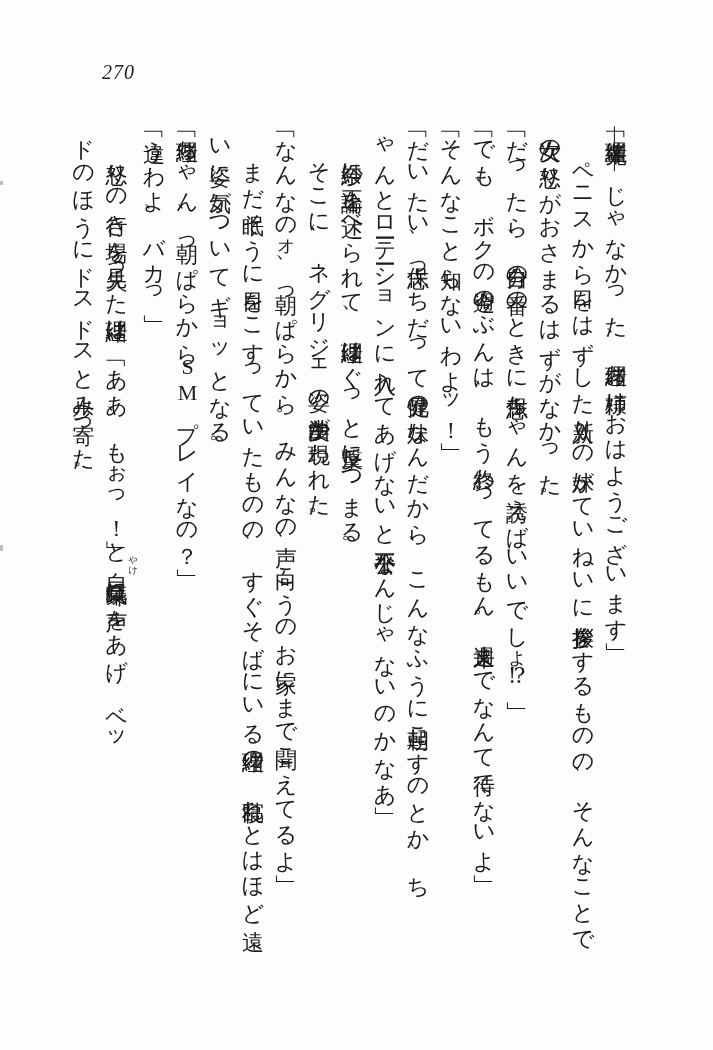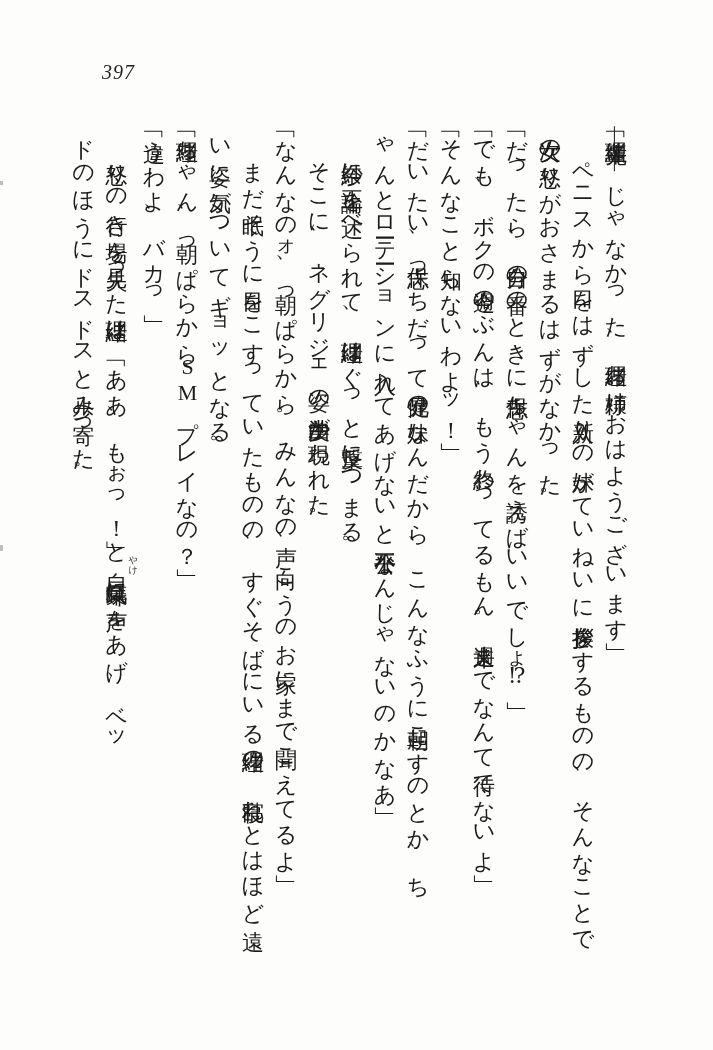--- a/index.html
+++ b/index.html
@@ -61,21 +61,21 @@
     background: #8a8a8a;
     opacity: 0.55;
   }
   .speck1 { left: 0; top: 181px; width: 3px; height: 4px; }
   .speck2 { left: 0; top: 545px; width: 3px; height: 6px; }
 </style>
 </head>
 <body>
 
 <div class="page">
-  <div class="page-number">397</div>
+  <div class="page-number">270</div>
 
   <main class="text-block" id="text-block">
       <p class="line">「理緒先輩――じゃなかった、理緒お姉様、おはようございます」</p>
       <p class="line indent">ペニスから口をはずした新入りの妹がていねいに挨拶をするものの、そんなことで</p>
       <p class="line">次女の怒りがおさまるはずがなかった。</p>
       <p class="line">「だったら、自分の番のときに志保ちゃんを誘えばいいでしょ⁉」</p>
       <p class="line">「でも、ボクの今週のぶんは、もう終わってるもん。来週までなんて待てないよ」</p>
       <p class="line">「そんなこと知らないわよッ！」</p>
       <p class="line">「だいたい、志保っちだって健兄の妹なんだから、こんなふうに朝起こすのとか、ち</p>
       <p class="line">ゃんとローテーションに入れてあげないと不公平なんじゃないのかなあ」</p>

